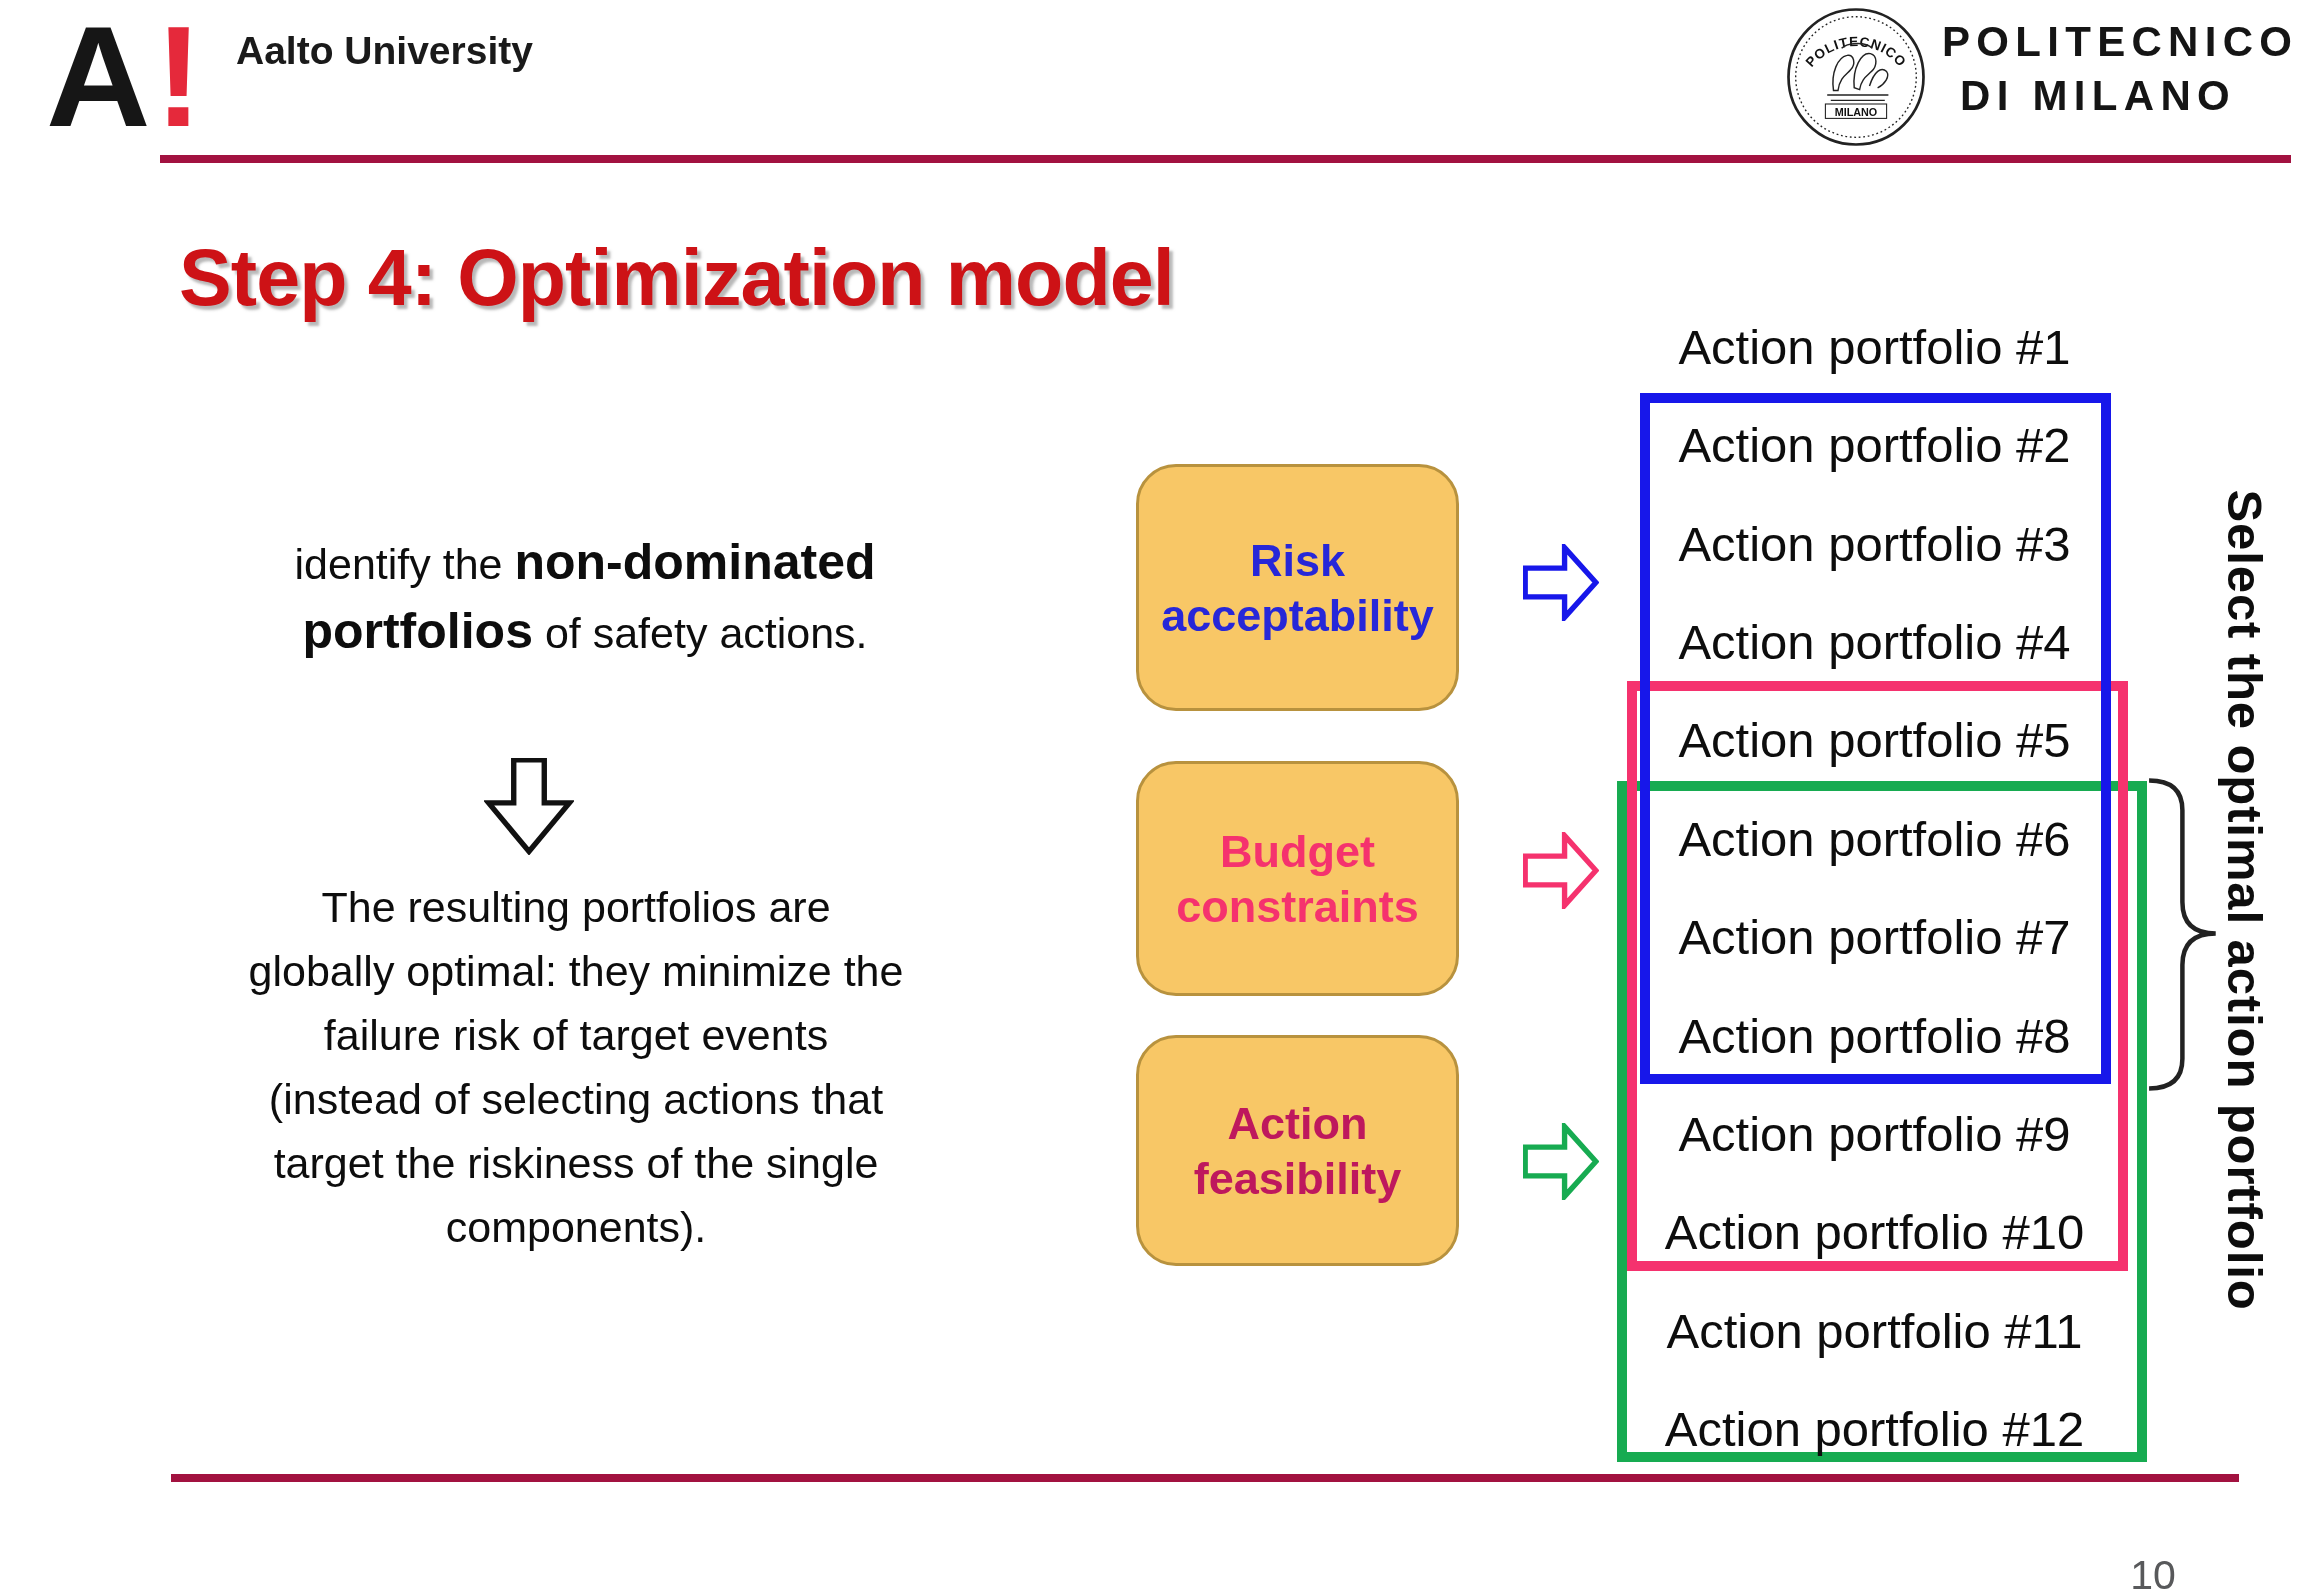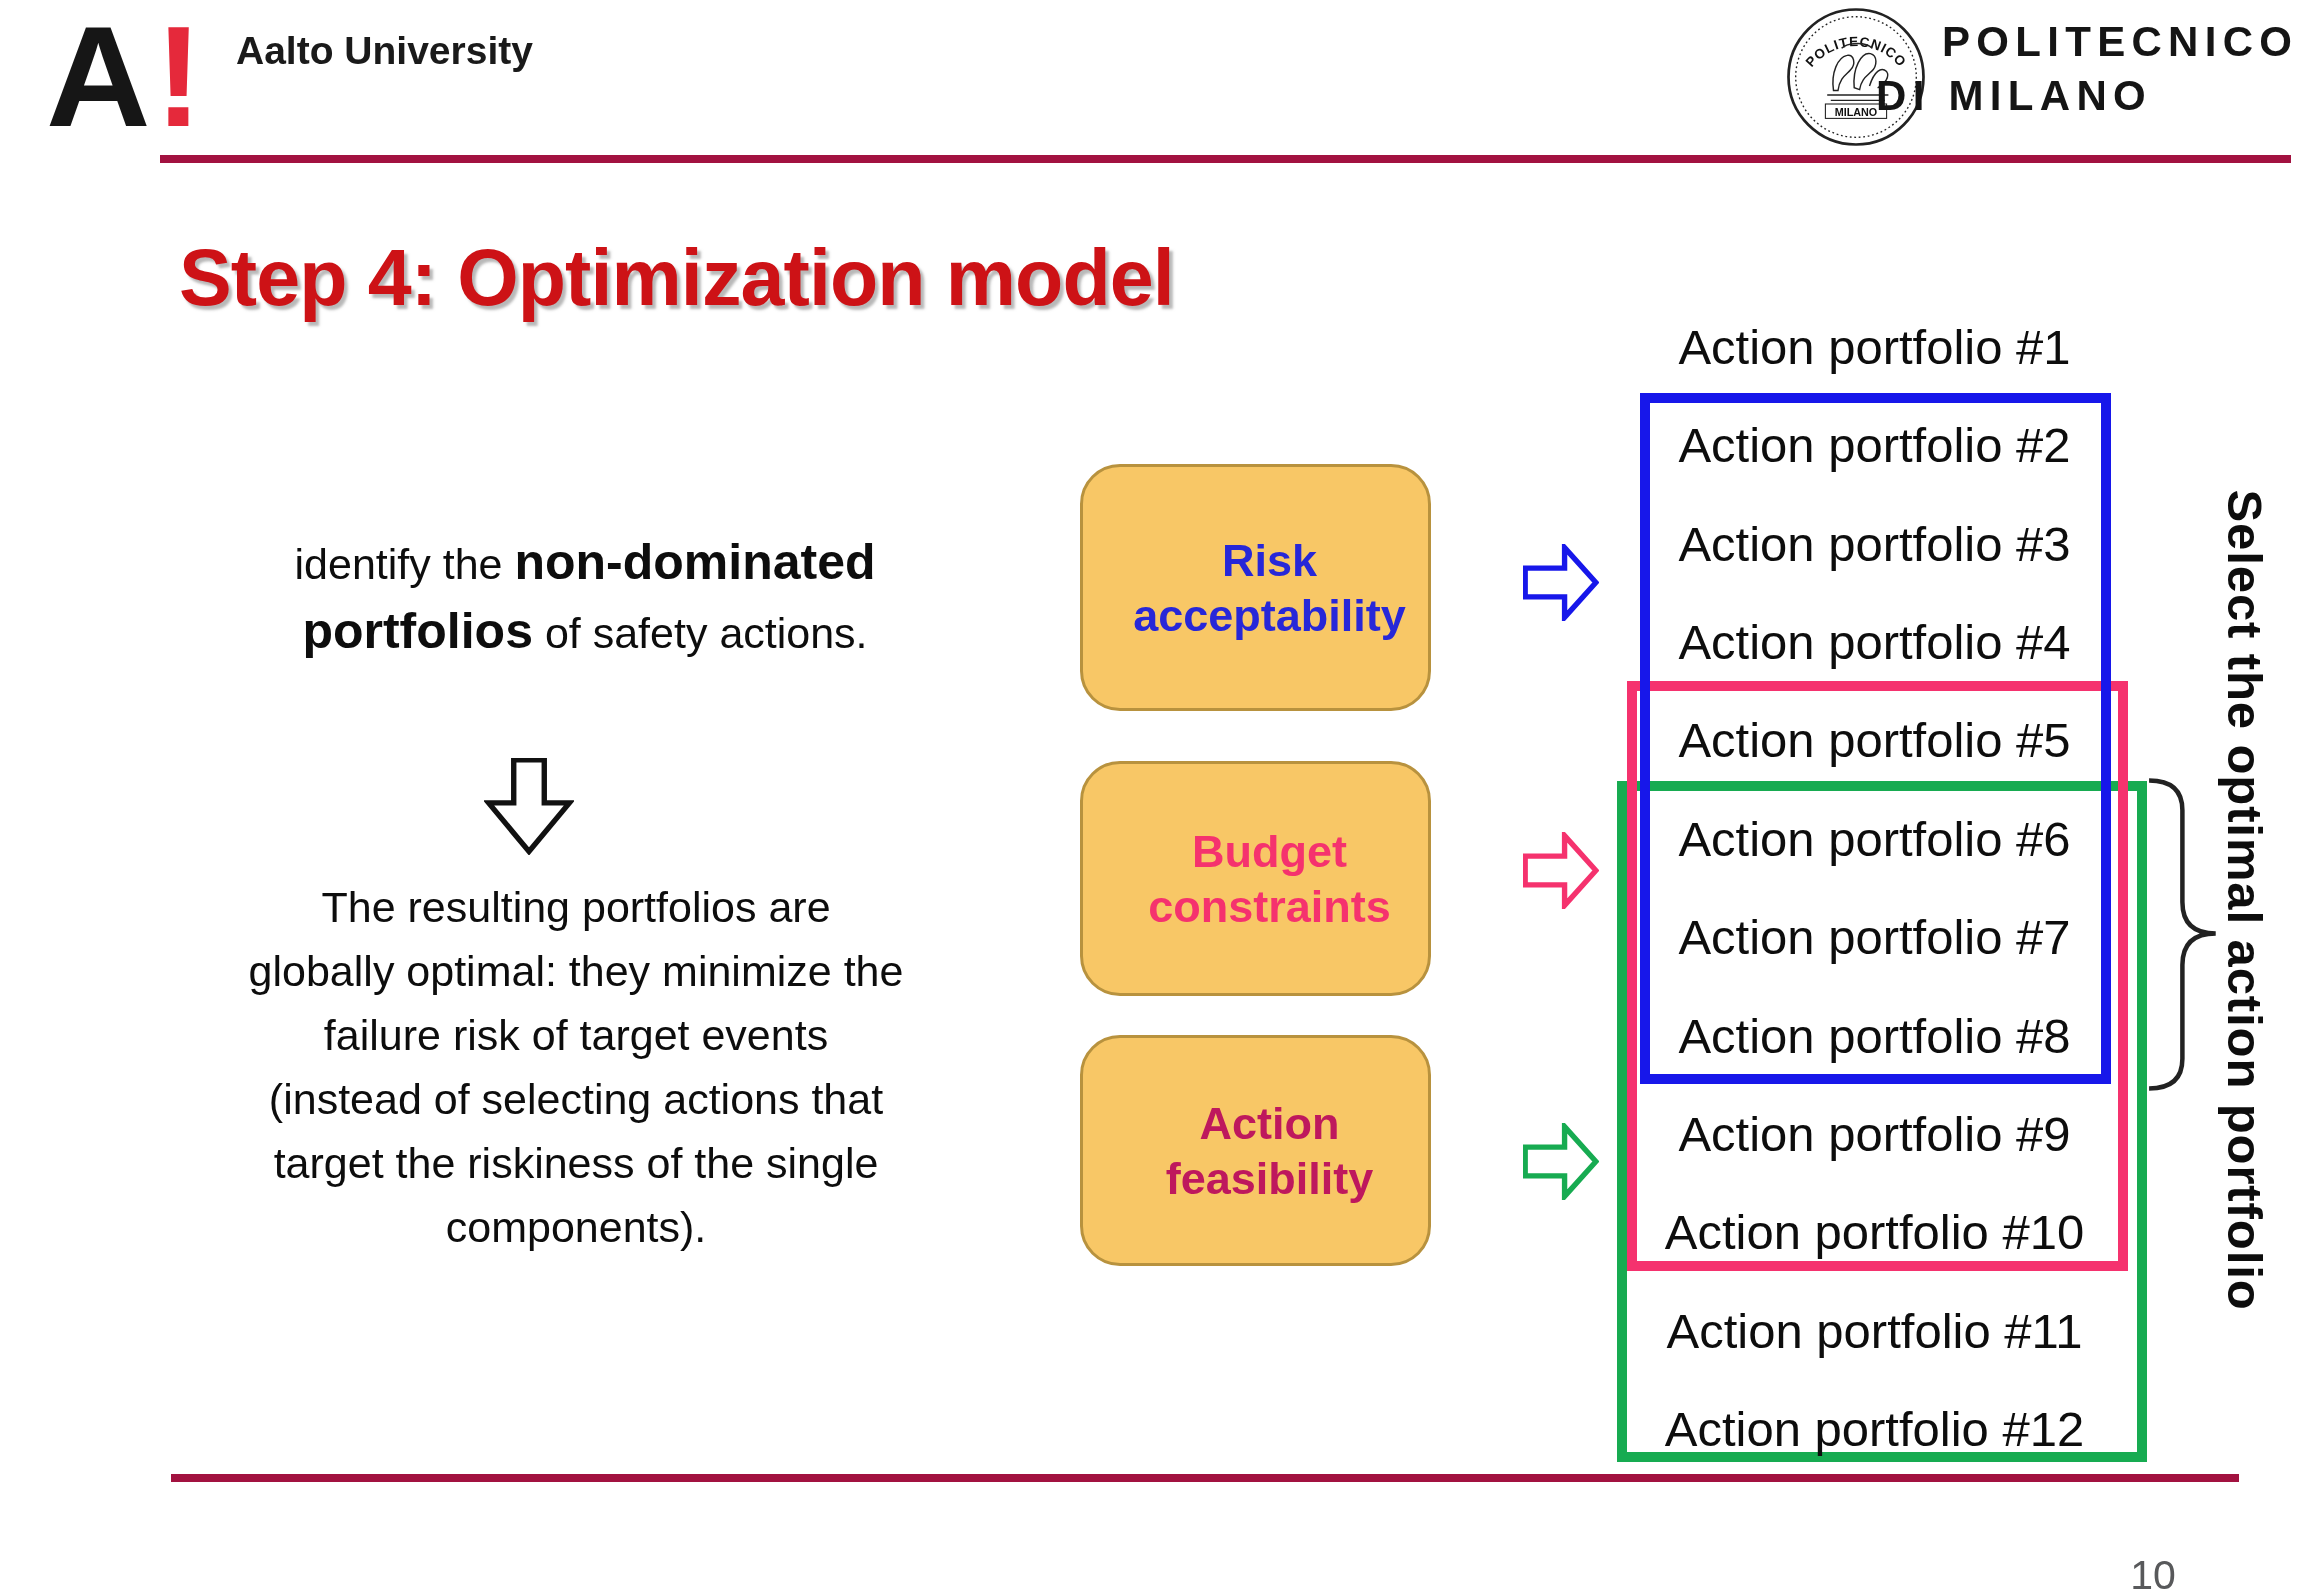--- a/index.html
+++ b/index.html
@@ -11,39 +11,39 @@
 
   
   .aalto-mark{left:47px;top:9px;font-weight:900;font-size:142px;line-height:135px;letter-spacing:-3.6px;}
   .aalto-mark .a{color:#161616;display:inline-block;transform:scaleX(1.02);}
   .aalto-mark .bang{color:#E5293B;display:inline-block;margin-left:9px;}
   .aalto-name{left:236px;top:27px;font-size:39px;font-weight:800;color:#1a1a1a;line-height:47px;}
   .aalto-school{left:236px;top:74px;font-size:38px;font-weight:800;color:#9D9C9C;line-height:47px;}
   .header-rule{left:160px;top:155px;width:2131px;height:8px;background:#A21240;}
   .polimi-seal{left:1784px;top:5.4px;width:144px;height:144px;}
   .polimi-name1{left:1942px;top:18px;font-size:42px;font-weight:800;letter-spacing:6.3px;color:#151515;}
-  .polimi-name2{left:1876px;top:72px;font-size:42px;font-weight:800;letter-spacing:6.3px;color:#151515;}
+  .polimi-name2{left:1960px;top:72px;font-size:42px;font-weight:800;letter-spacing:6.3px;color:#151515;}
 
   
   .page-title{
     left:167px;top:232px;font-size:79px;font-weight:650;color:#CD1216;
     text-shadow:3.6px 3.6px 2.7px rgba(125,125,125,0.55);letter-spacing:-0.9px;margin-left:12px;
   }
 
   
   .para1{left:135px;top:529px;width:900px;text-align:center;font-size:43px;line-height:67px;color:#0d0d0d;}
   .para1 .b{font-weight:bold;font-size:50px;}
   .para2{left:90px;top:875px;width:972px;text-align:center;font-size:43px;line-height:64px;color:#0d0d0d;}
   .down-arrow{left:484px;top:758px;width:90px;height:97px;}
 
   
   .cbox{
-    left:1080px;width:317px;background:#F8C766;border:3.6px solid #B8923E;border-radius:40px;
+    left:1136px;width:317px;background:#F8C766;border:3.6px solid #B8923E;border-radius:40px;
     display:flex;flex-direction:column;align-items:center;justify-content:center;
-    font-weight:bold;font-size:45px;line-height:55px;text-align:center;padding-left:28px;
+    font-weight:bold;font-size:45px;line-height:55px;text-align:center;
   }
   .cbox.risk{top:464px;height:241px;color:#2727D8;}
   .cbox.budget{top:761px;height:229px;color:#F5326E;}
   .cbox.action{top:1035px;height:225px;color:#be185d;justify-content:center;}
   .rarrow{width:76px;height:77px;left:1523px;}
   .rarrow.blue{top:544px;}
   .rarrow.pink{top:832px;}
   .rarrow.green{top:1123px;}
 
   

